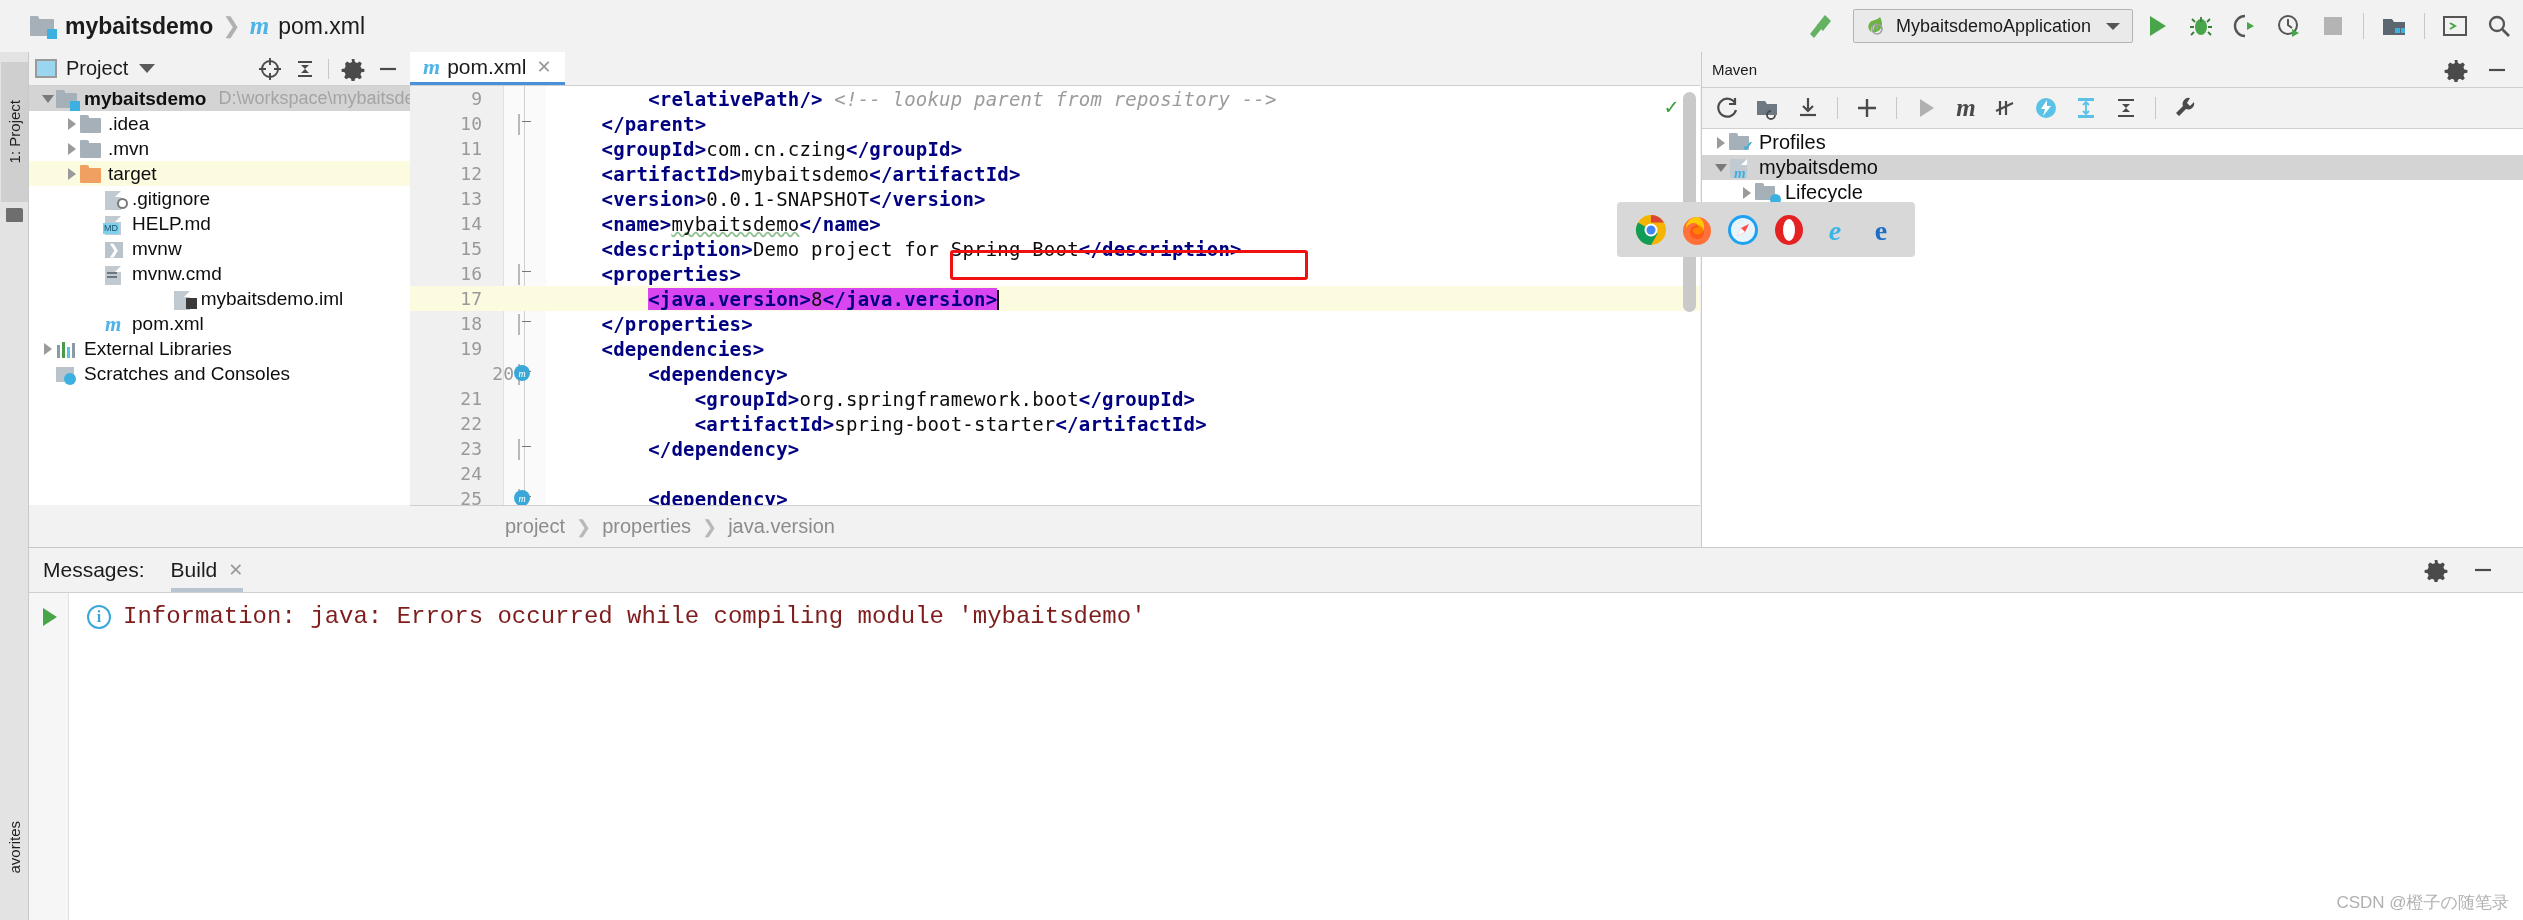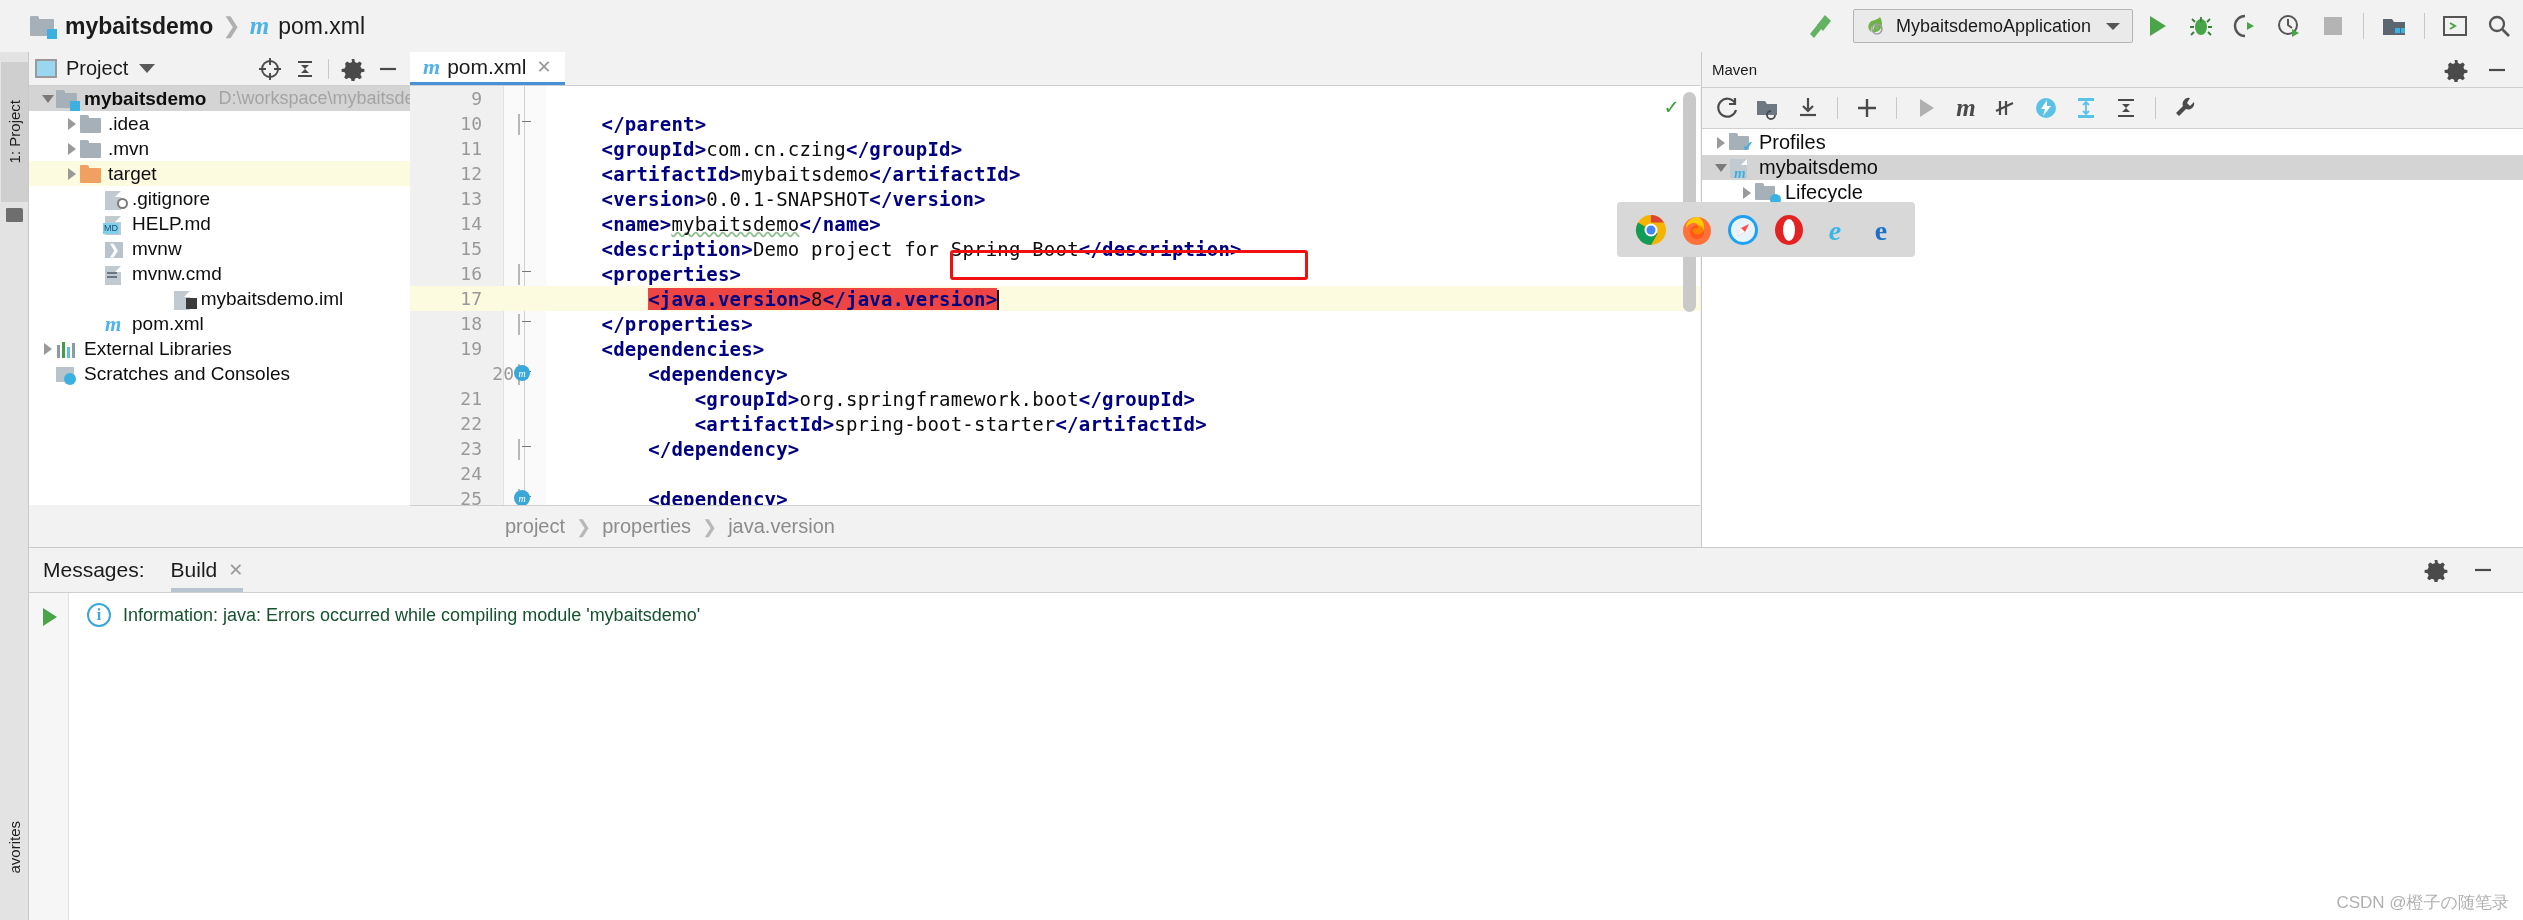--- a/index.html
+++ b/index.html
@@ -109,21 +109,21 @@
   .foldline { position: absolute; left: 20px; top: 0; width: 1px; height: 419px; background: #d0d0d0; }
   .crow { position: absolute; left: 0; width: 1290px; height: 25px; display: flex; align-items: center; }
   .crow.hl { background: #fcfbe0; }
   .lnum { width: 80px; text-align: right; font-size: 18px; color: #999; padding-right: 8px; }
   .fold { position: absolute; left: 108px; width: 17px; height: 17px; }
   .fold .box { width: 15px; height: 15px; border: 1px solid #b8b8b8; background: #fafafa; position: relative; }
   .fold .box::after { content: ""; position: absolute; left: 3px; top: 6px; width: 9px; height: 1px; background: #777; }
   .ctext { position: absolute; left: 145px; font-size: 19px; white-space: pre; color: #0c0c0c; letter-spacing: 0.2px; }
   .tg { color: #000080; font-weight: bold; }
   .cm { color: #9b9b9b; font-style: italic; }
-  .bluesel { background: #ef4444; }
+  .bluesel { background: #d946ef; }
   .squig { text-decoration: underline wavy #8fbf8f; text-decoration-skip-ink: none; }
   .redbox { position: absolute; border: 3px solid #f01010; border-radius: 3px; pointer-events: none; }
   .caret { display: inline-block; width: 2px; height: 20px; background: #111; vertical-align: -4px; }
   .gutter-icon { position: absolute; left: 102px; width: 22px; height: 22px; }
   .vscroll { position: absolute; right: 4px; top: 4px; width: 13px; background: #c9c9c9; border-radius: 7px; }
   .checkmark { position: absolute; right: 22px; top: 8px; font-size: 22px; color: #3aa03a; font-weight: bold; }
 
   .browserbar {
     position: absolute; left: 1207px; top: 150px; height: 55px;
     background: #d8d8d8; border-radius: 4px; display: flex; align-items: center;
@@ -156,21 +156,21 @@
   .bottom { position: absolute; left: 29px; top: 547px; width: 2494px; height: 373px; background: #f2f2f2; border-top: 1px solid #c9c9c9; }
   .bot-head { height: 44px; display: flex; align-items: center; padding: 0 14px; }
   .bot-label { font-size: 21px; color: #1b1b1b; }
   .bot-tab { margin-left: 26px; display: flex; align-items: center; gap: 8px; position: relative; height: 44px; }
   .bot-tab .t { font-size: 21px; color: #1b1b1b; }
   .bot-tab::after { content: ""; position: absolute; left: 0; bottom: 0; width: 100%; height: 4px; background: #b8c4cf; }
   .bot-head-actions { margin-left: auto; display: flex; align-items: center; gap: 14px; padding-right: 10px; }
   .bot-body { position: absolute; left: 0; top: 44px; width: 2494px; height: 329px; background: #fff; border-top: 1px solid #cfcfcf; display: flex; }
   .bot-strip { width: 40px; background: #f6f6f6; border-right: 1px solid #e0e0e0; position: relative; }
   .msgrow { display: flex; align-items: center; gap: 12px; padding: 10px 0 0 18px; }
-  .msg-text { font-size: 18px; color: #14532d; }
+  .msg-text { font-size: 24px; color: #7f1d1d; font-family: Liberation Mono, monospace; }
   .info-i { width: 24px; height: 24px; border: 2px solid #3aa7d9; border-radius: 50%; color: #3aa7d9; font-size: 16px; font-weight: bold; display: flex; align-items: center; justify-content: center; font-family: "Liberation Serif", serif; }
 
   .watermark { position: absolute; right: 14px; bottom: 6px; font-size: 17px; color: #b0b0b0; }
 
   svg { display: block; }
 </style>
 </head>
 <body>
 
 <div class="app">
@@ -439,20 +439,21 @@
     </div>
 
     <div class="codearea">
       <div class="gutter"></div>
       <div class="foldcol">
           <div class="foldline"></div>
         </div>
       <div id="code-lines">
           <div class="crow" style="top: 0px;">
             <span class="lnum">9</span>
+            <span class="ctext">        <span class="tg">&lt;relativePath/&gt;</span> <span class="cm">&lt;!-- lookup parent from repository --&gt;</span></span>
           </div>
           <div class="crow" style="top: 25px;">
             <span class="lnum">10</span>
             <span class="fold"><span class="box"></span></span>
             <span class="ctext">    <span class="tg">&lt;/parent&gt;</span></span>
           </div>
           <div class="crow" style="top: 50px;">
             <span class="lnum">11</span>
             <span class="ctext">    <span class="tg">&lt;groupId&gt;</span>com.cn.czing<span class="tg">&lt;/groupId&gt;</span></span>
           </div>

